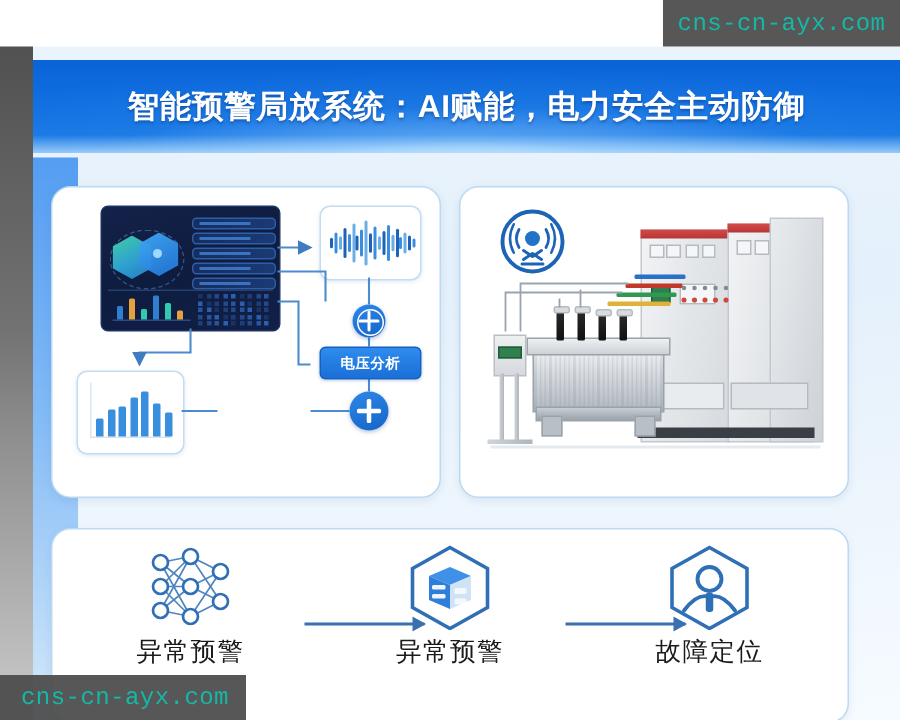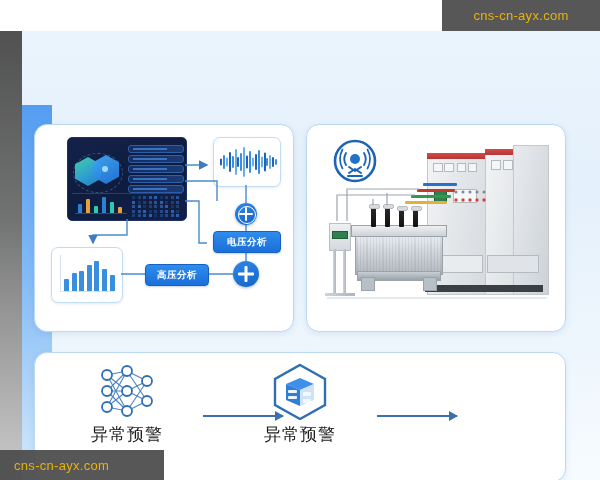--- a/index.html
+++ b/index.html
@@ -156,36 +156,40 @@
   .b-canvas{position:absolute;left:0;top:0;width:530px;height:128px;}
   .b-item{position:absolute;width:120px;text-align:center;}
   .b-ico{height:60px;display:flex;align-items:center;justify-content:center;}
   .b-label{font-size:17px;color:#1a1a1a;font-weight:500;letter-spacing:1px;margin-top:2px;}
   .b-arrow{position:absolute;top:62px;height:2px;background:#3b6fb0;}
   .b-arrow::after{content:"";position:absolute;right:-1px;top:-4px;
     border-left:9px solid #3b6fb0;border-top:5px solid transparent;border-bottom:5px solid transparent;}
 
   
   .wm{
-    position:absolute;background:rgba(74,74,74,.93);color:#eab308;
-    font-size:13px;letter-spacing:.3px;display:flex;align-items:center;justify-content:center;
+    position:absolute;background:rgba(74,74,74,.93);color:#14b8a6;
+    font-size:16px;letter-spacing:.3px;display:flex;align-items:center;justify-content:center;font-family:Liberation Mono, monospace;
   }
   .wm-tr{right:0;top:0;width:158px;height:31px;}
   .wm-bl{left:0;bottom:0;width:150px;height:30px;justify-content:flex-start;padding-left:14px;}
 </style>
 </head>
 <body>
 
 <div id="stage">
 
   <div class="page-bg"></div>
   <div class="bg-left-strip"></div>
   <div class="bg-left-blue"></div>
   <div class="top-white"></div>
 
+  <div class="banner">
+    <div class="banner-glow"></div>
+    <div class="banner-title">智能预警局放系统：AI赋能，电力安全主动防御</div>
+  </div>
 
   <div class="card card-left">
     <div class="l-canvas">
 
       <div class="dash-panel">
         <div class="hexwrap">
           <div class="hexring"></div>
           <div class="hex hex-a"></div>
           <div class="hex hex-b"></div>
           <div class="hex-dot"></div>
@@ -318,21 +322,20 @@
         <path d="M172 149 L 198 149" stroke="#4a8ccd" stroke-width="1.4" fill="none"></path>
         <path d="M92 94 L 92 110 L 58 110 L 58 118" stroke="#4a8ccd" stroke-width="1.4" fill="none" marker-end="url(#ah)"></path>
       </svg>
 
       <div class="circ circ-plus1">
           <em></em>
         </div>
       <div class="circ circ-plus2"></div>
 
       <div class="tag tag-v">电压分析</div>
-      <div class="tag tag-h">高压分析</div>
     </div>
 
   </div>
 
   <div class="card card-right">
     <div class="r-canvas">
 
       <svg class="sensor-icon" viewBox="0 0 44 44">
         <circle cx="22" cy="22" r="20" fill="none" stroke="#1c64b5" stroke-width="2.6"></circle>
         <circle cx="22" cy="20" r="5" fill="#1f72c8"></circle>
@@ -490,20 +493,31 @@
             <rect x="18" y="34" width="9" height="3" rx="1" fill="#fff" opacity=".92"></rect>
             <rect x="33" y="30" width="8" height="4" rx="1" fill="#fff" opacity=".75"></rect>
             <rect x="33" y="37" width="8" height="4" rx="1" fill="#fff" opacity=".75"></rect>
           </svg>
         </div>
         <div class="b-label">异常预警</div>
       </div>
 
       <div class="b-arrow" style="left:342px;width:80px;"></div>
 
+      <div class="b-item" style="left:378px;top:8px;">
+        <div class="b-ico">
+          <svg width="60" height="58" viewBox="0 0 60 58">
+            <polygon points="30,3 55,17 55,43 30,57 5,43 5,17" fill="none" stroke="#2f6fb5" stroke-width="2.4"></polygon>
+            <circle cx="30" cy="24" r="8" fill="none" stroke="#2f6fb5" stroke-width="2.6"></circle>
+            <path d="M13 45 Q22 33 30 36 Q38 33 47 45" fill="none" stroke="#2f6fb5" stroke-width="2.6" stroke-linecap="round"></path>
+            <rect x="27.5" y="33" width="5" height="13" rx="2" fill="#2f6fb5"></rect>
+          </svg>
+        </div>
+        <div class="b-label">故障定位</div>
+      </div>
 
     </div>
   </div>
 
   <div class="wm wm-tr">cns-cn-ayx.com</div>
   <div class="wm wm-bl">cns-cn-ayx.com</div>
 
 </div>
 
 </body></html>

